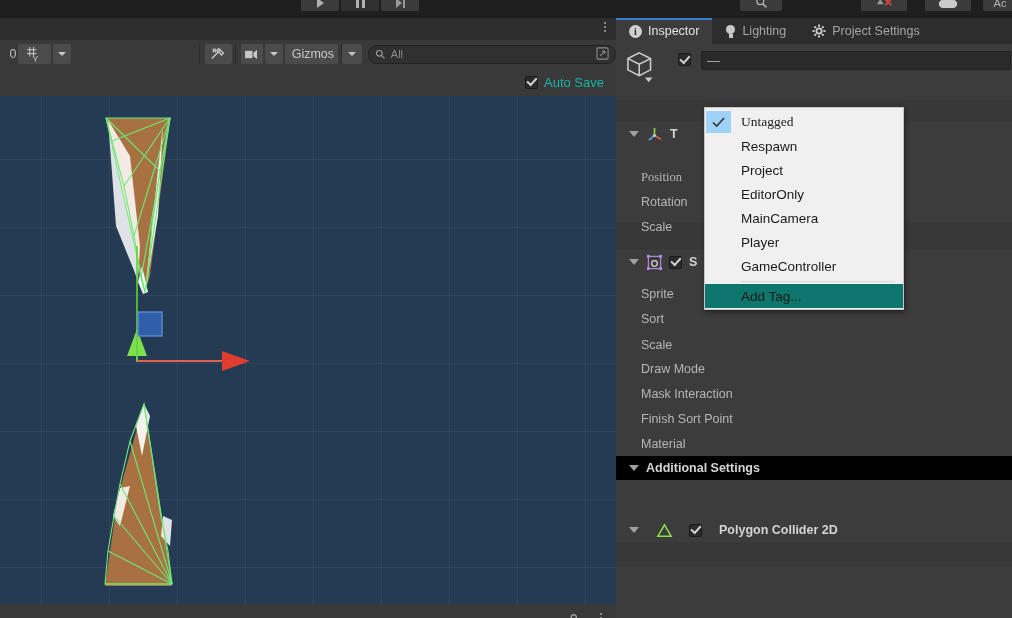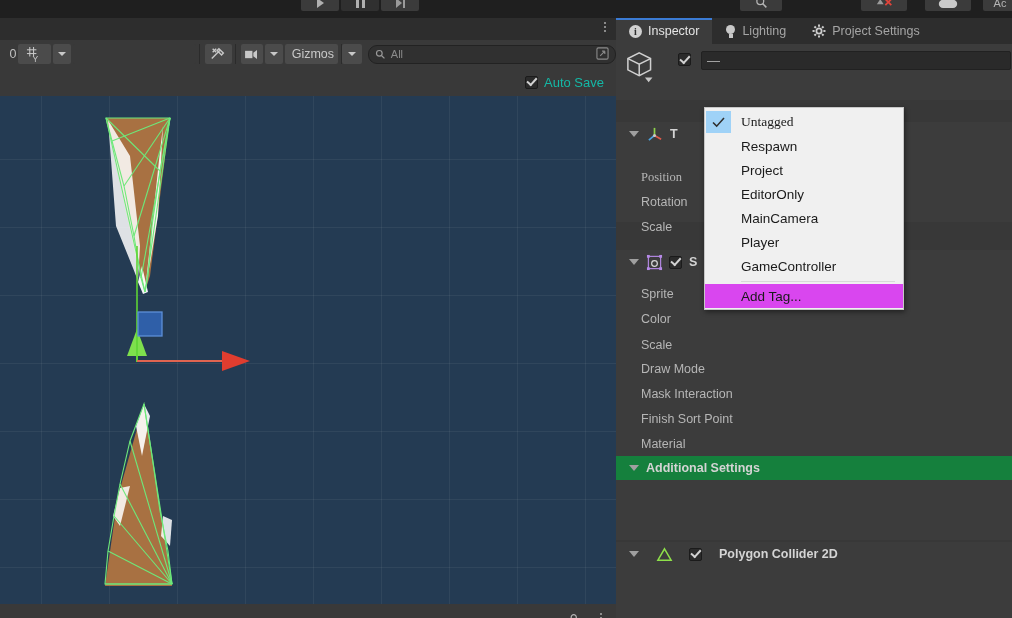--- a/index.html
+++ b/index.html
@@ -195,21 +195,21 @@
     width: 200px; background: #f0f0f0;
     border: 1px solid #c6c6c6; z-index: 50;
     box-shadow: 1px 2px 5px rgba(0,0,0,0.45);
     padding-top: 2px; padding-bottom: 1px;
   }
   .tag-item {
     height: 24px; display: flex; align-items: center;
     font-size: 13.5px; color: #1a1a1a; padding-left: 36px;
     position: relative;
   }
-  .tag-item.sel { background: #d946ef; padding-left: 36px; }
+  .tag-item.sel { background: #0f766e; padding-left: 36px; }
   .tag-divider { height: 1px; background: #d8d8d8; margin: 3px 8px 2px 36px; }
 </style>
 </head>
 <body>
 
 <div id="root">
 
   <div class="toolbar">
     <div class="play-group">
       <div class="play-btn">
@@ -473,40 +473,40 @@
         <circle cx="9" cy="10" r="3" fill="none" stroke="#d6d6d6" stroke-width="1.3"></circle>
       </svg>
       <span class="chk on" style="margin-right:7px;"></span>
       <span class="hdr-title">S</span>
     </div>
 
     <div style="position:absolute;left:0;top:256px;width:396px;height:182px;background:#3c3c3c;"></div>
 
     <span class="prop-label" style="position:absolute;left:25px;top:269px;">Sprite</span>
 
-    <span class="prop-label" style="position:absolute;left:25px;top:294px;">Color</span>
+    <span class="prop-label" style="position:absolute;left:25px;top:294px;">Sort</span>
 
     <span class="prop-label" style="position:absolute;left:25px;top:320px;">Scale</span>
 
     <span class="prop-label" style="position:absolute;left:25px;top:344px;">Draw Mode</span>
 
     <span class="prop-label" style="position:absolute;left:25px;top:369px;">Mask Interaction</span>
 
     <span class="prop-label" style="position:absolute;left:25px;top:394px;">Finish Sort Point</span>
 
     <span class="prop-label" style="position:absolute;left:25px;top:419px;">Material</span>
 
-    <div style="position:absolute;left:0;top:438px;width:396px;height:24px;background:#15803d;display:flex;align-items:center;">
+    <div style="position:absolute;left:0;top:438px;width:396px;height:24px;background:#000000;display:flex;align-items:center;">
       <span class="foldout"></span>
       <span class="hdr-title">Additional Settings</span>
     </div>
 
     <div style="position:absolute;left:0;top:462px;width:396px;height:60px;background:#3c3c3c;"></div>
 
-    <div class="section-hdr" style="top:524px;gap:10px;">
+    <div class="section-hdr" style="top:500px;gap:10px;">
       <span class="foldout"></span>
       <svg width="17" height="17" viewBox="0 0 18 18" style="margin-right:6px;">
         <polygon points="9,3 16,15 2,15" fill="none" stroke="#8ee04a" stroke-width="1.6"></polygon>
       </svg>
       <span class="chk on" style="margin-right:7px;"></span>
       <span class="hdr-title">Polygon Collider 2D</span>
     </div>
 
     <div style="position:absolute;left:0;top:548px;width:396px;height:70px;background:#3c3c3c;"></div>
 

